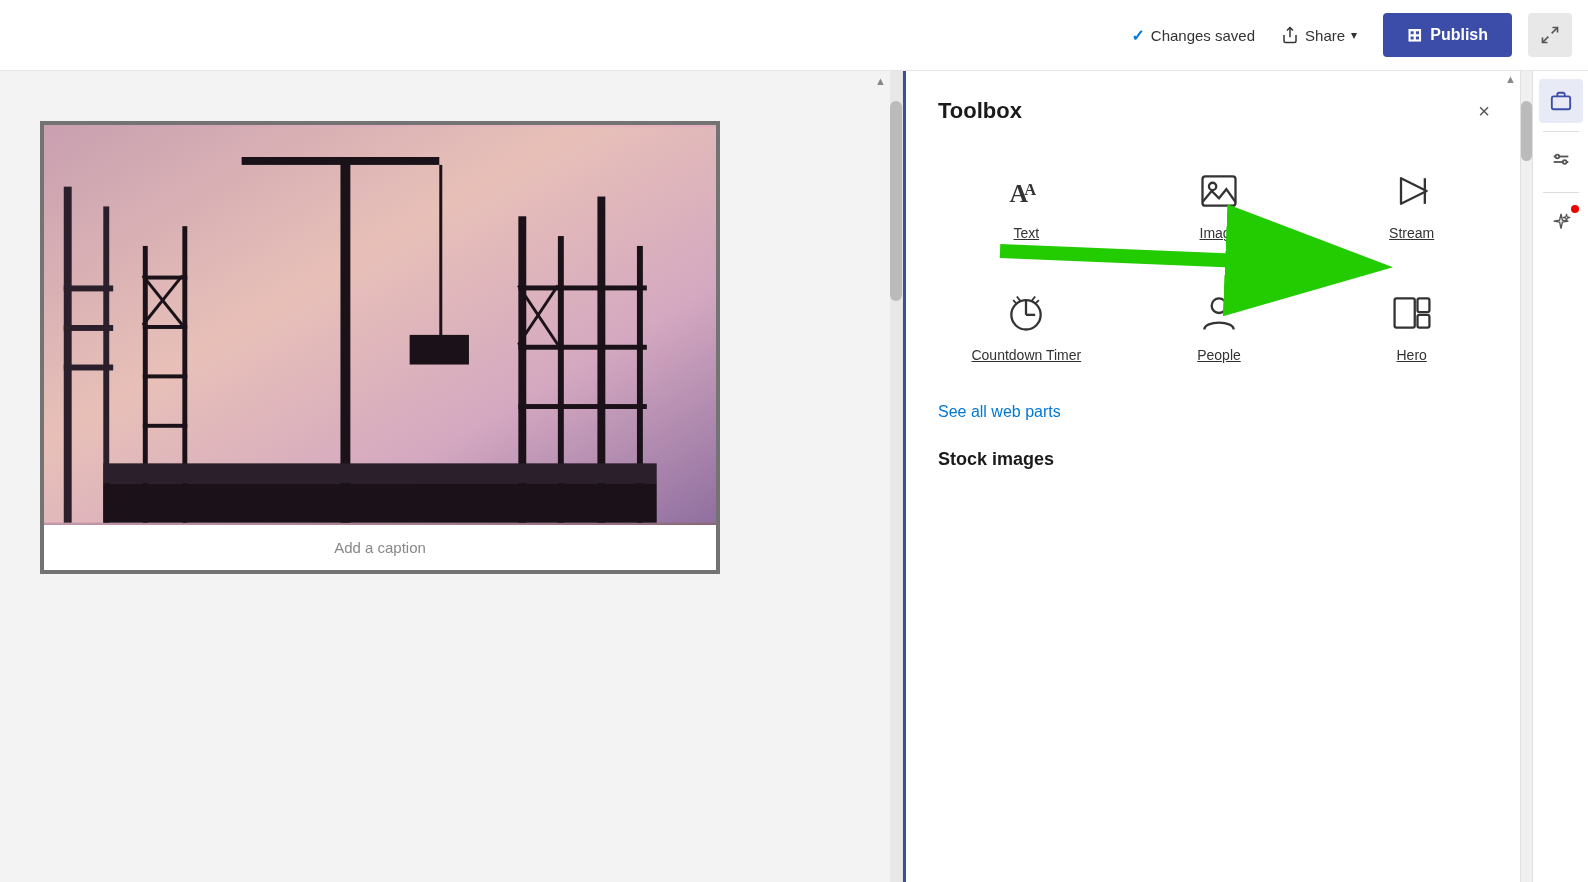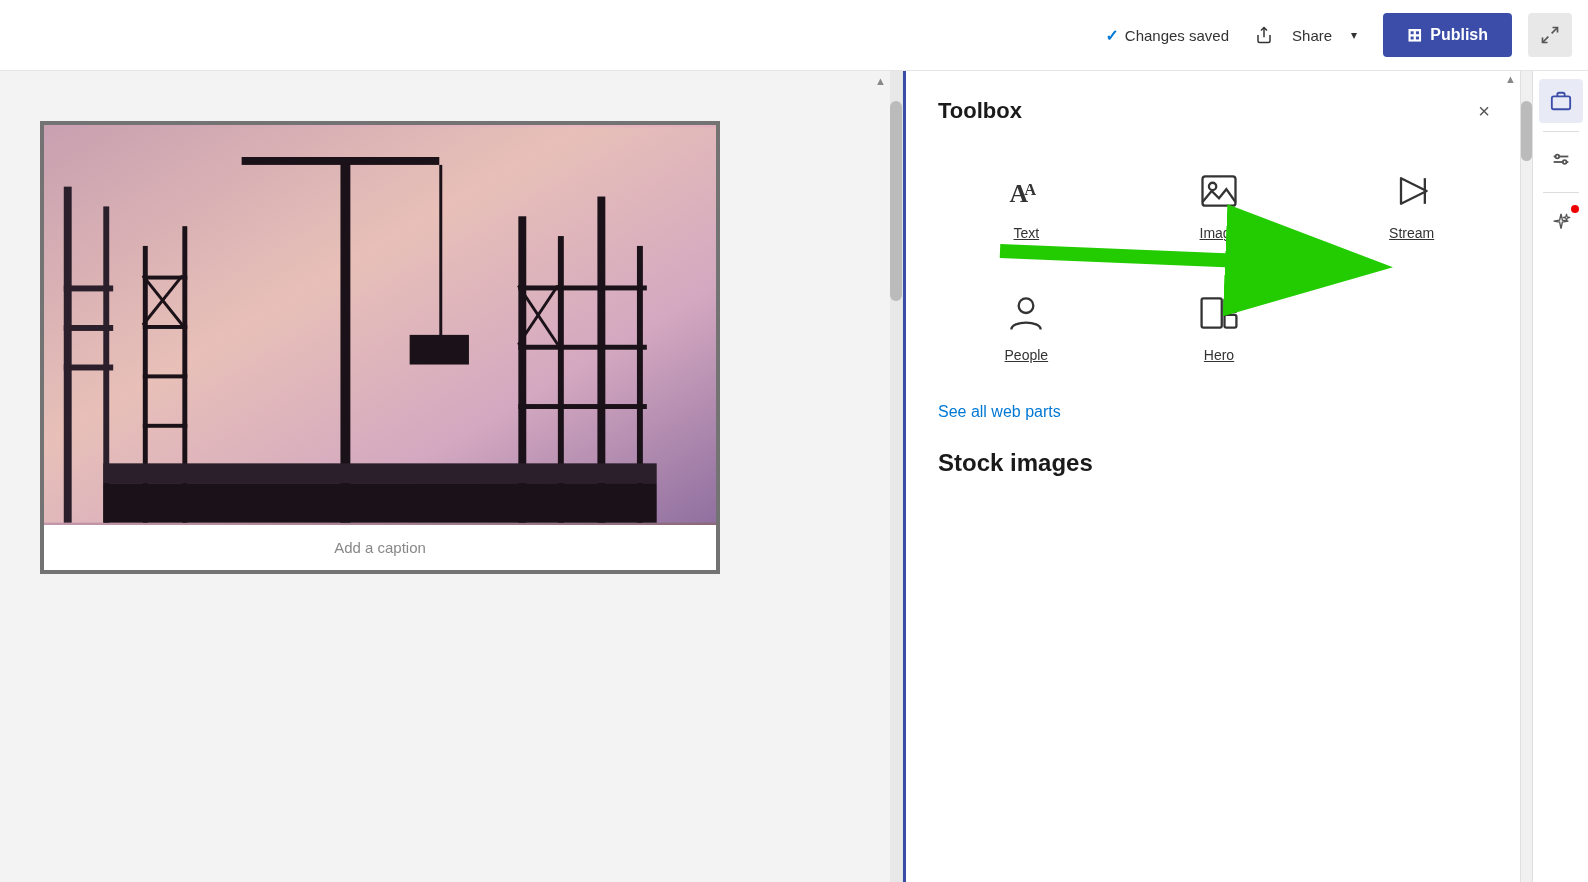--- a/index.html
+++ b/index.html
@@ -37,21 +37,21 @@
 
     .check-icon {
       color: #0078d4;
       font-size: 16px;
       font-weight: bold;
     }
 
     .share-btn {
       display: flex;
       align-items: center;
-      gap: 19px;
+      gap: 6px;
       background: none;
       border: none;
       cursor: pointer;
       font-size: 15px;
       color: #333;
       padding: 6px 10px;
     }
 
     .share-btn .chevron {
       font-size: 12px;
@@ -237,21 +237,21 @@
     .see-all-link {
       color: #0078d4;
       font-size: 16px;
       cursor: pointer;
       text-decoration: none;
       display: block;
       margin-bottom: 28px;
     }
 
     .stock-images-header {
-      font-size: 24px;
+      font-size: 18px;
       font-weight: 600;
       color: #1a1a1a;
     }
 
     
     #right-sidebar {
       width: 56px;
       background: #fff;
       border-left: 1px solid #e0e0e0;
       display: flex;
@@ -481,20 +481,35 @@
           <div class="web-part-item">
             <div class="web-part-icon">
               <svg viewBox="0 0 48 48" fill="none" stroke="#333" stroke-width="2.5">
                 <polygon points="12,10 40,24 12,38" stroke="#333" stroke-linejoin="round"></polygon>
                 <line x1="38" y1="10" x2="38" y2="38" stroke="#333"></line>
               </svg>
             </div>
             <span class="web-part-label">Stream</span>
           </div>
 
+          <div class="web-part-item">
+            <div class="web-part-icon">
+              <svg viewBox="0 0 48 48" fill="none" stroke="#333" stroke-width="2.5">
+                <circle cx="24" cy="26" r="16" stroke="#333"></circle>
+                <line x1="24" y1="10" x2="24" y2="26" stroke="#333" stroke-width="2.5"></line>
+                <line x1="24" y1="26" x2="34" y2="26" stroke="#333" stroke-width="2.5"></line>
+
+                <line x1="14" y1="6" x2="18" y2="11" stroke="#333" stroke-width="2"></line>
+                <line x1="34" y1="6" x2="30" y2="11" stroke="#333" stroke-width="2"></line>
+                <line x1="10" y1="10" x2="14" y2="14" stroke="#333" stroke-width="2"></line>
+                <line x1="38" y1="10" x2="34" y2="14" stroke="#333" stroke-width="2"></line>
+              </svg>
+            </div>
+            <span class="web-part-label">Countdown Timer</span>
+          </div>
 
           <div class="web-part-item">
             <div class="web-part-icon">
               <svg viewBox="0 0 48 48" fill="none" stroke="#333" stroke-width="2.5">
                 <circle cx="24" cy="16" r="8" stroke="#333"></circle>
                 <path d="M8 42 C8 32 40 32 40 42" stroke="#333"></path>
               </svg>
             </div>
             <span class="web-part-label">People</span>
           </div>

